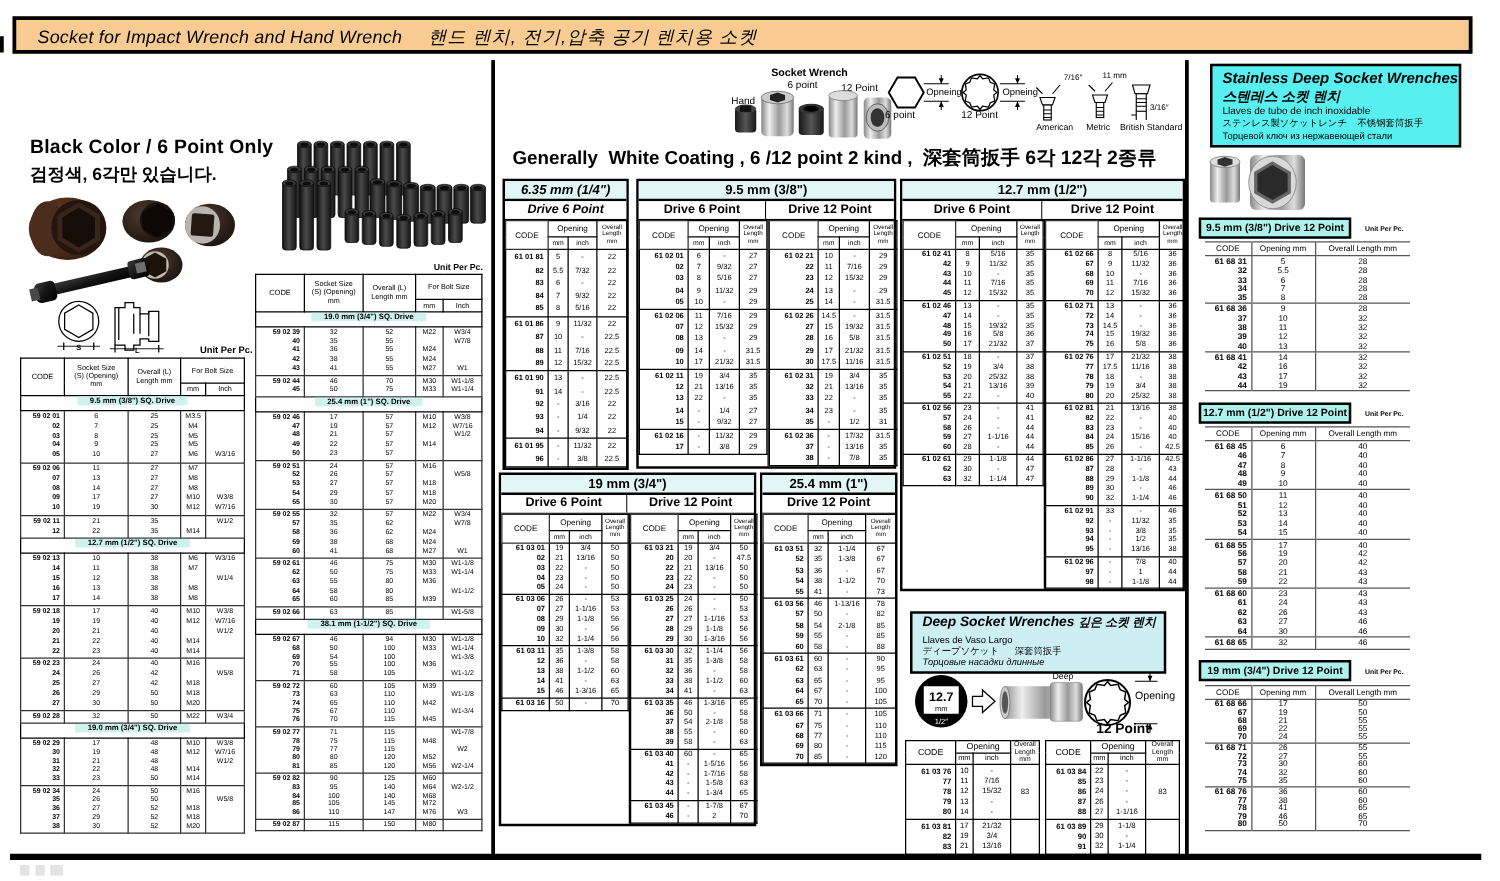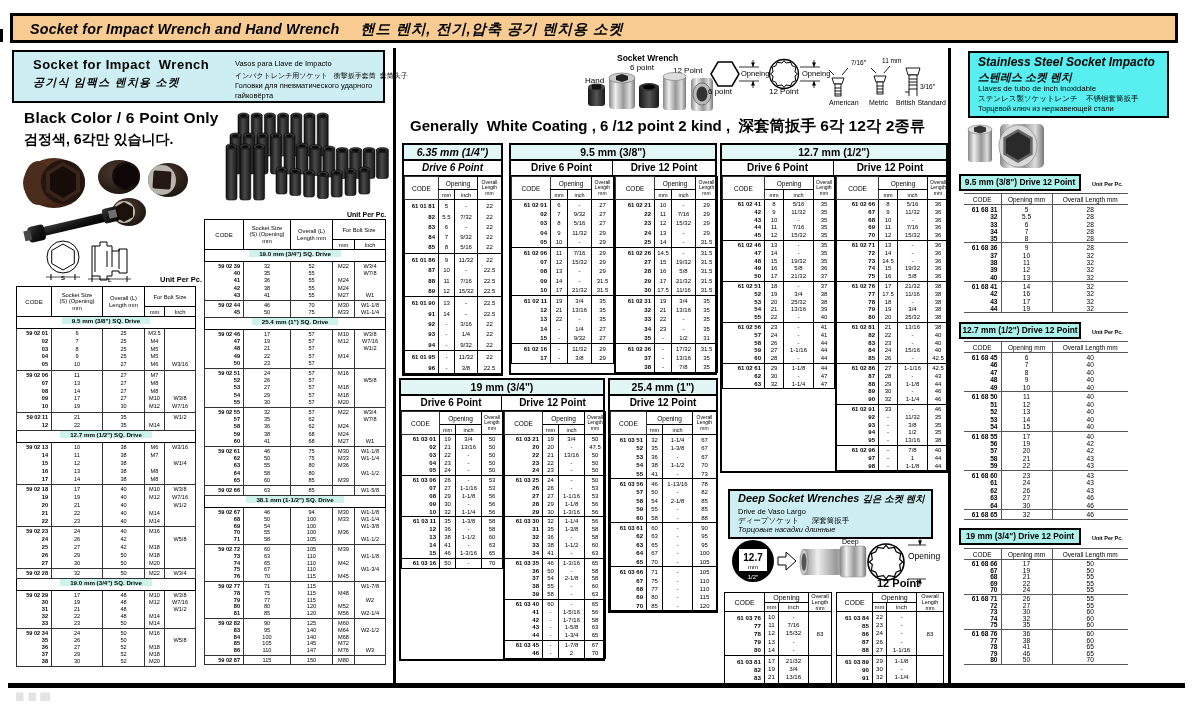--- a/index.html
+++ b/index.html
@@ -10,40 +10,33 @@
 .band{background:#fff;text-align:center;}
 .band span{background:#cdf3ec;font-weight:bold;display:inline-block;padding:1px 14px;}
 .c{text-align:right;font-weight:bold;}
 .n{text-align:center;}
 .hd{text-align:center;vertical-align:middle!important;}
 svg text{font-family:"Liberation Sans",sans-serif;}
 </style></head><body>
 <div id="page">
 
 <div class="abs" style="left:10px;top:13px;width:1162px;height:24px;background:#f7cb92;border:3px solid #000;">
- <div style="font-style:italic;font-weight:bold;font-size:14.3px;margin:4px 0 16px 17px;white-space:nowrap;letter-spacing:0.2px;">Socket for Impact Wrench and Hand Wrench&nbsp;&nbsp;&nbsp;&nbsp;&nbsp;<span style="font-size:14.5px;letter-spacing:0.8px;">핸드 렌치, 전기,압축 공기 렌치용 소켓</span></div>
+ <div style="font-style:italic;font-weight:normal;font-size:14.3px;margin:4px 0 16px 17px;white-space:nowrap;letter-spacing:0.2px;">Socket for Impact Wrench and Hand Wrench&nbsp;&nbsp;&nbsp;&nbsp;&nbsp;<span style="font-size:14.5px;letter-spacing:0.8px;">핸드 렌치, 전기,압축 공기 렌치용 소켓</span></div>
 </div>
 
 <div class="abs" style="left:0px;top:29px;width:3px;height:13px;background:#000;"></div>
 
 <div class="abs" style="left:393px;top:48px;width:3px;height:636px;background:#000;"></div>
 
 <div class="abs" style="left:948px;top:48px;width:3px;height:636px;background:#000;"></div>
 
 <div class="abs" style="left:8px;top:683px;width:1177px;height:5px;background:#000;"></div>
 
 <div class="abs" style="left:16px;top:693px;width:120px;height:10px;color:#e3e3e3;font-size:7px;font-weight:bold;">█▌▐█ ▐█▌</div>
 
-<div class="abs" style="left:12px;top:50px;width:369px;height:49px;background:#cdeff3;border:2px solid #000;">
- <div style="position:absolute;left:19px;top:5px;font-size:13px;font-weight:bold;letter-spacing:0.5px;white-space:nowrap;">Socket for Impact&nbsp; Wrench</div>
- <div style="position:absolute;left:19px;top:23px;font-size:11px;font-weight:bold;font-style:italic;letter-spacing:1.2px;white-space:nowrap;">공기식 임팩스 렌치용 소켓</div>
- <div style="position:absolute;left:221px;top:7px;font-size:7.5px;white-space:nowrap;">Vasos para Llave de Impacto</div>
- <div style="position:absolute;left:221px;top:19px;font-size:7px;white-space:nowrap;">インパクトレンチ用ソケット&nbsp;&nbsp;&nbsp;衝撃扳手套筒&nbsp; 套筒头子</div>
- <div style="position:absolute;left:221px;top:29px;font-size:7.5px;line-height:9.5px;white-space:nowrap;">Головки для пневматического ударного<br>гайковёрта</div>
-</div>
 
 <div class="abs" style="left:24px;top:109px;font-size:15.5px;font-weight:bold;letter-spacing:0.2px;">Black Color / 6 Point Only</div>
 <div class="abs" style="left:24px;top:131px;font-size:14px;font-weight:bold;">검정색, 6각만 있습니다.</div>
 
 <svg class="abs" style="left:210px;top:100px;" width="180" height="110" viewBox="0 0 180 110">
 <defs>
 <linearGradient id="dk" x1="0" y1="0" x2="1" y2="0">
  <stop offset="0" stop-color="#111"></stop>
           <stop offset="0.45" stop-color="#4a4a4a"></stop>
           <stop offset="1" stop-color="#151515"></stop>
@@ -924,21 +917,21 @@
 <td class="n" style="border:1px solid #000;line-height:8.4px;padding:1px 0 0 0;">71<br>75<br>77<br>80<br>85</td>
 <td class="n" style="border:1px solid #000;line-height:8.4px;padding:1px 0 0 0;">-<br>-<br>-<br>-<br>-</td>
 <td class="n" style="border:1px solid #000;line-height:8.4px;padding:1px 0 0 0;">105<br>110<br>110<br>115<br>120</td>
 </tr>
 </tbody></table></div>
 </div>
     </div>
 
 <div class="abs" style="left:728px;top:489px;width:201px;height:46px;background:#cdeff3;border:2px solid #000;">
  <div style="position:absolute;left:8px;top:1px;font-size:11px;font-weight:bold;font-style:italic;white-space:nowrap;">Deep Socket Wrenches <span style="font-size:9.5px;">깊은 소켓 렌치</span></div>
- <div style="position:absolute;left:8px;top:16px;font-size:7.5px;">Drive de Vaso Largo</div>
+ <div style="position:absolute;left:8px;top:16px;font-size:7.5px;">Llaves de Vaso Largo</div>
  <div style="position:absolute;left:8px;top:25px;font-size:7.5px;">ディープソケット&nbsp;&nbsp;&nbsp;&nbsp;&nbsp;&nbsp;深套筒扳手</div>
  <div style="position:absolute;left:8px;top:34px;font-size:7.5px;font-style:italic;">Торцовые насадки длинные</div>
 </div>
 
 <svg class="abs" style="left:730px;top:537px;" width="210" height="54" viewBox="0 0 210 54">
 <circle cx="23" cy="24" r="21" fill="#000"></circle>
 <rect x="9" y="12" width="28" height="22" fill="#fff"></rect>
 <text x="23" y="24" font-size="10" font-weight="bold" text-anchor="middle">12.7</text>
 <text x="23" y="32" font-size="6" text-anchor="middle">mm</text>
 <text x="23" y="42" font-size="6" fill="#fff" text-anchor="middle">1/2″</text>
@@ -1022,21 +1015,21 @@
 <tr style="height:27px;">
 <td class="c" style="border:1px solid #000;line-height:8.2px;padding:1px 3px 0 0;">61 03 89<br>90<br>91</td>
 <td class="n" style="border:1px solid #000;line-height:8.2px;padding-top:1px;">29<br>30<br>32</td>
 <td class="n" style="border:1px solid #000;line-height:8.2px;padding-top:1px;">1-1/8<br>-<br>1-1/4</td>
 <td class="n hd" style="border:1px solid #000;font-size:6.2px;"></td>
 </tr>
 </tbody></table></div>
 </div>
 
 <div class="abs" style="left:968px;top:51px;width:197px;height:63px;background:#57efef;border:2px solid #000;">
- <div style="position:absolute;left:8px;top:2px;font-size:12px;font-weight:bold;font-style:italic;white-space:nowrap;">Stainless Steel Socket Impacto</div>
+ <div style="position:absolute;left:8px;top:2px;font-size:12px;font-weight:bold;font-style:italic;white-space:nowrap;">Stainless Deep Socket Wrenches</div>
  <div style="position:absolute;left:8px;top:17px;font-size:11px;font-weight:bold;font-style:italic;text-align:right;">스텐레스 소켓 렌치</div>
  <div style="position:absolute;left:8px;top:31px;font-size:8px;">Llaves de tubo de inch inoxidable</div>
  <div style="position:absolute;left:8px;top:41px;font-size:7.5px;">ステンレス製ソケットレンチ&nbsp;&nbsp;&nbsp;&nbsp;不锈钢套筒扳手</div>
  <div style="position:absolute;left:8px;top:51px;font-size:7.5px;">Торцевой ключ из нержавеющей стали</div>
 </div>
 
 <svg class="abs" style="left:960px;top:120px;" width="95" height="52" viewBox="0 0 95 52">
 <rect x="8" y="8" width="24" height="34" rx="3" fill="url(#chr)"></rect>
 <ellipse cx="20" cy="9.5" rx="12" ry="4.5" fill="#ddd" stroke="#777" stroke-width="0.6"></ellipse>
 <polygon points="20,5.6 26,7.6 26,11.4 20,13.4 14,11.4 14,7.6" fill="#333"></polygon>

